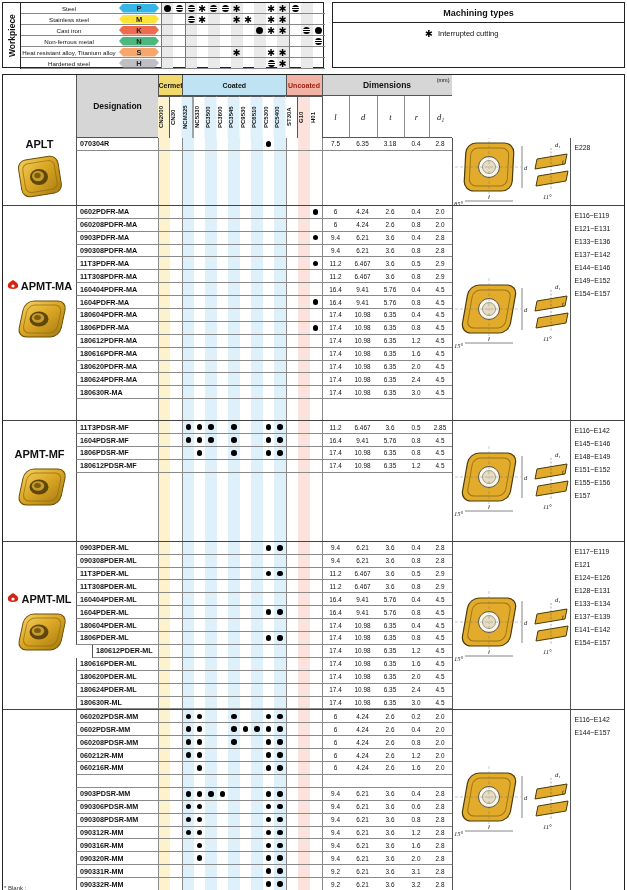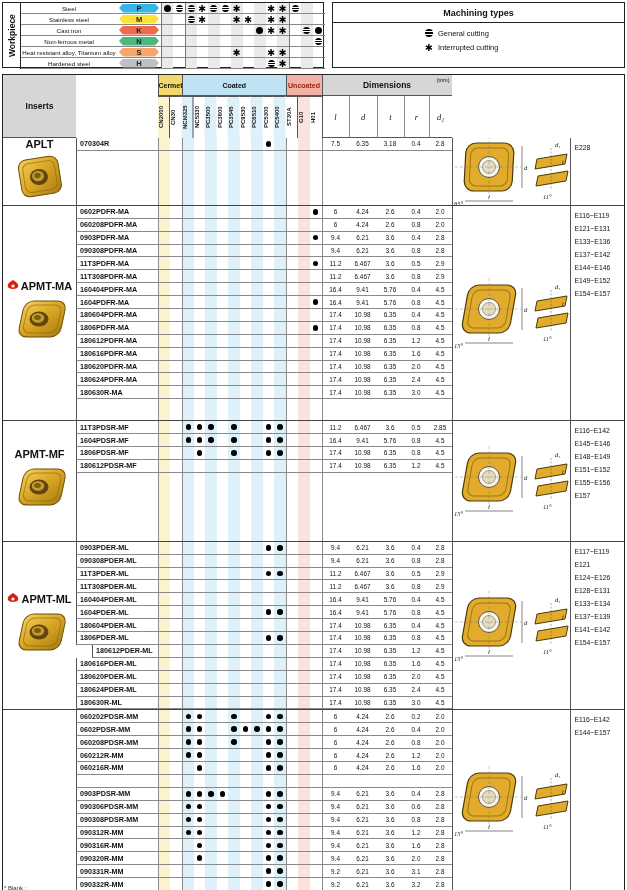--- a/index.html
+++ b/index.html
@@ -240,32 +240,28 @@
         </div>
         <div class="wp-mark wp-gl" style="grid-area: 6 / 15;"></div>
         <div class="wp-mark wp-gray" style="grid-area: 6 / 16;"></div>
         <div class="wp-mark" style="grid-area: 6 / 17;"></div>
       </div>
     </div>
   <div class="mt-box">
     <div class="mt-title">Machining types</div>
     <div class="mt-items" id="mt-items">
         <div class="mt-item">
-          <span class="sym sym-g" style="width: 8px; height: 8px;"></span>
-          <span>General cutting</span>
-        </div>
-        <div class="mt-item">
           <span class="sym sym-i">✱</span>
           <span>Interrupted cutting</span>
         </div>
       </div>
   </div>
   <div class="main" id="main-table">
       <div class="hdr-grid" style="grid-template-columns: 73px 82px 12px 12px 11.5px 11.5px 11.5px 11.5px 11.5px 11.5px 11.5px 11.5px 11.5px 12px 12px 12px 27px 28px 27px 25px 23px 118px 1fr; grid-template-rows: 21px 42px;">
-        <div class="cell hdr " style="grid-area: 1 / 1 / 3 / 2;">Inserts</div>
+        <div class="cell hdr GL" style="grid-area: 1 / 2 / 3 / 3;">Designation</div>
         <div class="cell hdr ghdr hdr-cermet GL" style="grid-area: 1 / 3 / 2 / 5;">Cermet</div>
         <div class="cell hdr ghdr hdr-coated GL" style="grid-area: 1 / 5 / 2 / 14;">Coated</div>
         <div class="cell hdr ghdr hdr-uncoated GL" style="grid-area: 1 / 14 / 2 / 17;">Uncoated</div>
         <div class="cell hdr dims-hd GL" style="grid-area: 1 / 17 / 2 / 22;">Dimensions<span class="unit">(mm)</span></div>
         <div class="cell vlab s-yellow GL" style="grid-area: 2 / 3 / 3 / 4;">CN2000</div>
         <div class="cell vlab" style="grid-area: 2 / 4 / 3 / 5;">CN30</div>
         <div class="cell vlab s-blue GL" style="grid-area: 2 / 5 / 3 / 6;">NCM325</div>
         <div class="cell vlab" style="grid-area: 2 / 6 / 3 / 7;">NC5330</div>
         <div class="cell vlab s-blue" style="grid-area: 2 / 7 / 3 / 8;">PC3500</div>
         <div class="cell vlab" style="grid-area: 2 / 8 / 3 / 9;">PC3600</div>

